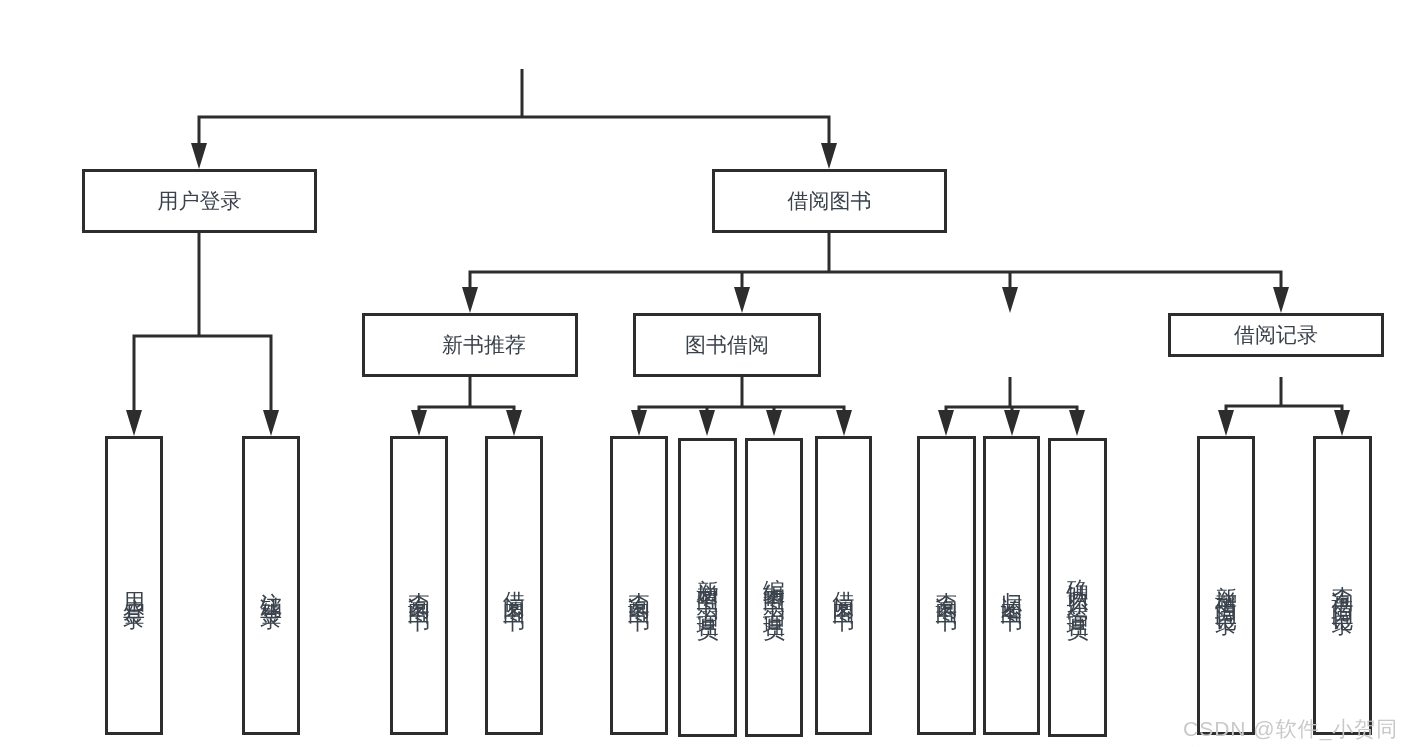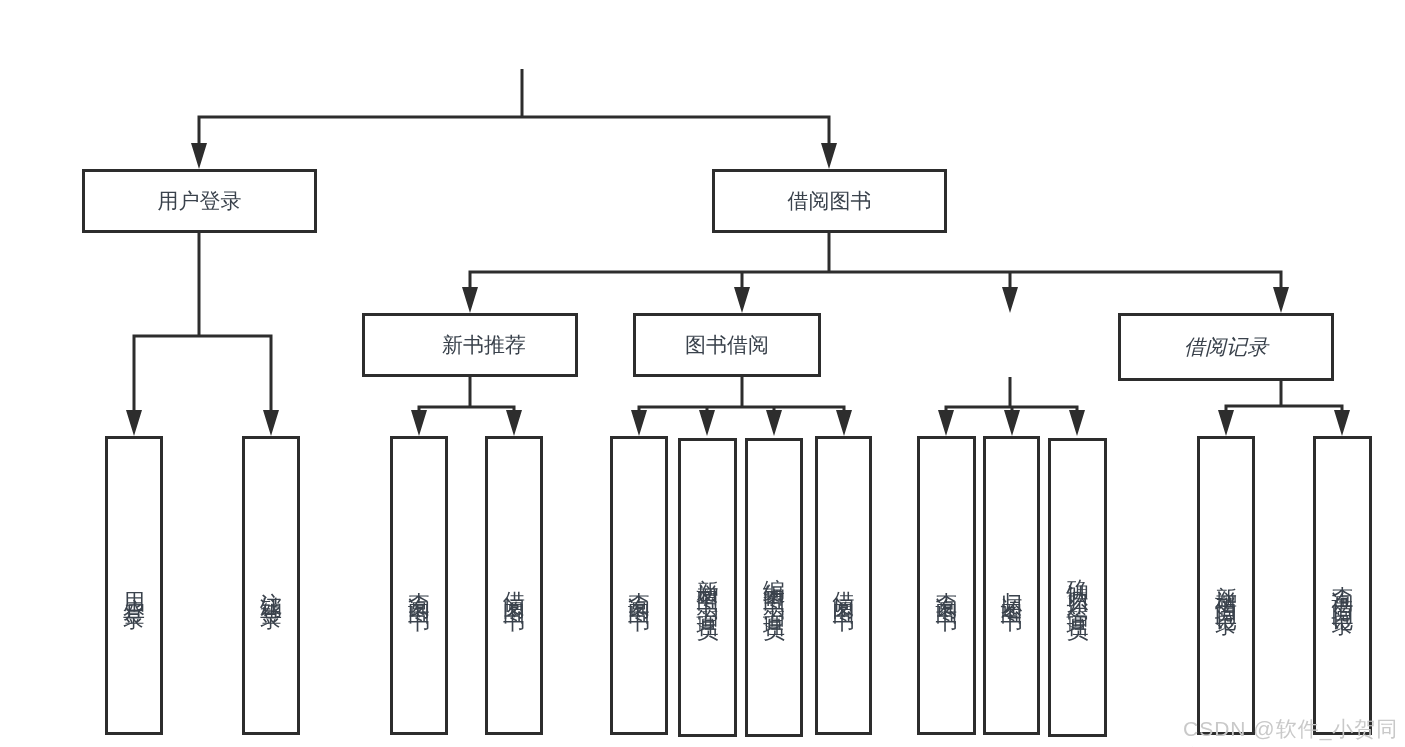--- a/index.html
+++ b/index.html
@@ -84,21 +84,21 @@
       M946,436 l-8,-26 h16 z  M1012,436 l-8,-26 h16 z  M1077,436 l-8,-26 h16 z
       M1226,436 l-8,-26 h16 z M1342,436 l-8,-26 h16 z"></path>
   </svg>
 
 
   <div class="node" style="left:82px;top:169px;width:235px;height:64px;">用户登录</div>
   <div class="node" style="left:712px;top:169px;width:235px;height:64px;">借阅图书</div>
 
   <div class="node" style="left:362px;top:313px;width:216px;height:64px;padding-left:28px;">新书推荐</div>
   <div class="node" style="left:633px;top:313px;width:188px;height:64px;">图书借阅</div>
-  <div class="node" style="left:1118px;top:313px;width:216px;height:68px;font-style:italic;">借阅记录</div>
+  <div class="node" style="left:1168px;top:313px;width:216px;height:44px;">借阅记录</div>
 
   <div class="node leaf" style="left:105px;top:436px;width:58px;height:299px;">用户登录</div>
   <div class="node leaf" style="left:242px;top:436px;width:58px;height:299px;">注销登录</div>
 
   <div class="node leaf" style="left:390px;top:436px;width:58px;height:299px;">查询图书</div>
   <div class="node leaf" style="left:485px;top:436px;width:58px;height:299px;">借阅图书</div>
 
   <div class="node leaf" style="left:610px;top:436px;width:58px;height:299px;">查询图书</div>
   <div class="node leaf" style="left:678px;top:438px;width:59px;height:299px;">新增图书（管理员）</div>
   <div class="node leaf" style="left:745px;top:438px;width:58px;height:299px;">编辑图书（管理员）</div>

